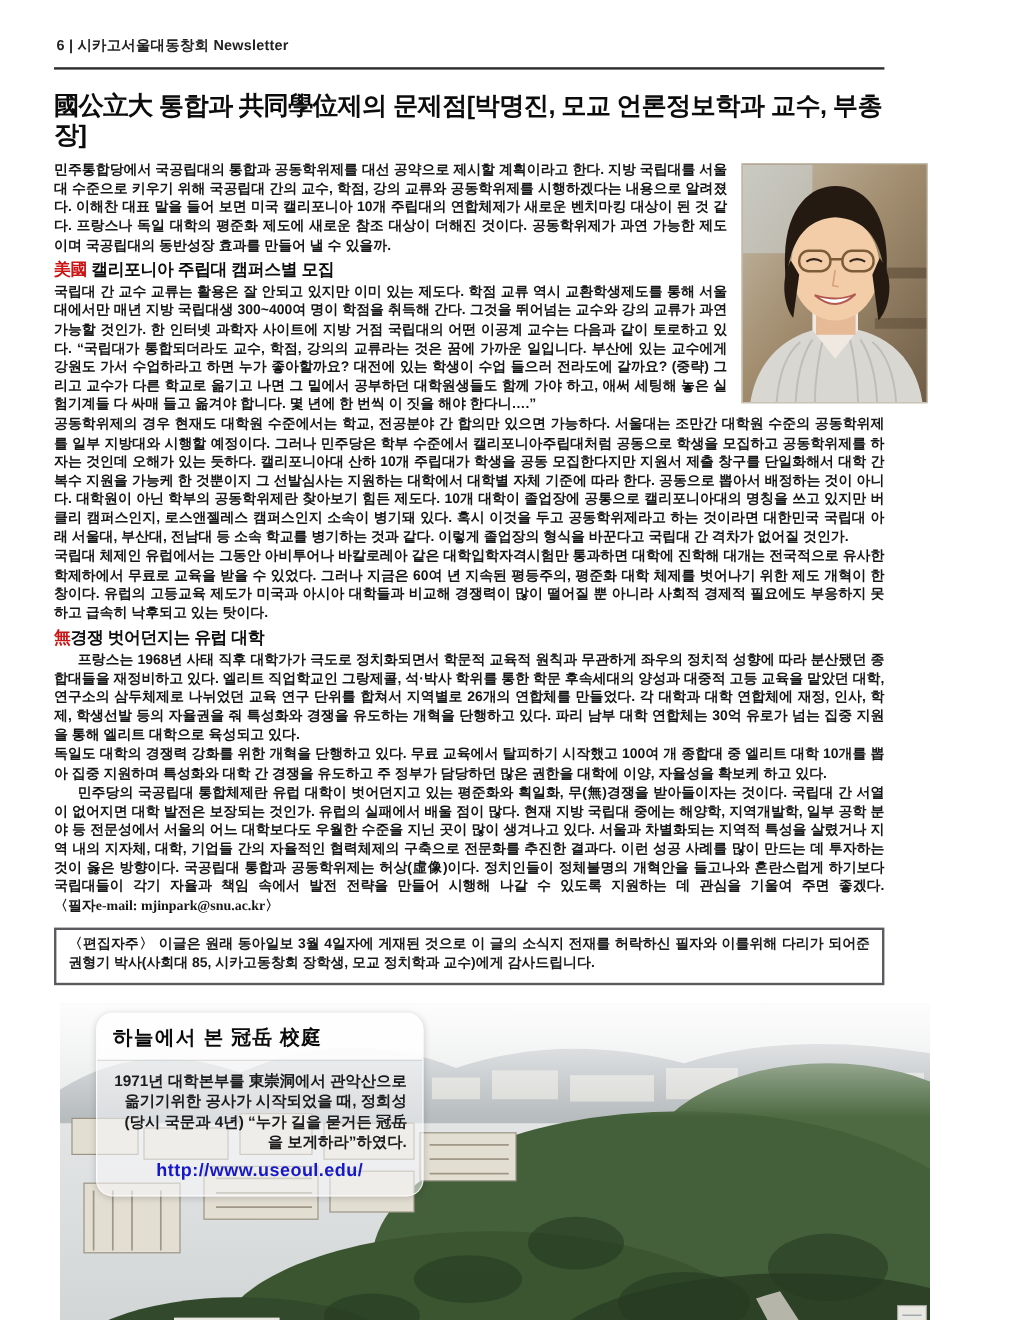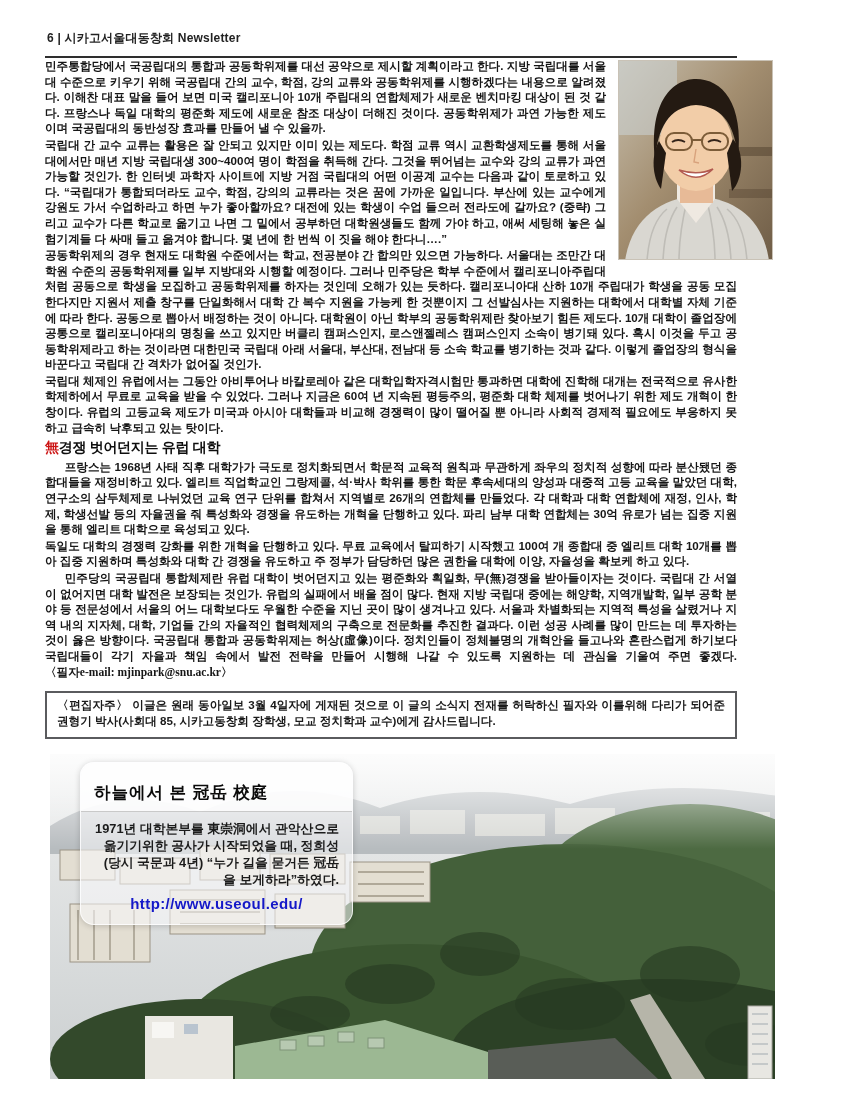--- a/index.html
+++ b/index.html
@@ -44,40 +44,41 @@
   .aerial-photo { position:absolute; inset:0; }
   .aerial-photo svg { display:block; }
 
   .overlay {
     position:absolute; left:30px; top:8px; width:273px;
     background:rgba(250,250,252,.55); border:1px solid rgba(255,255,255,.8);
     border-radius:14px; box-shadow:0 1px 6px rgba(0,0,0,.18);
   }
   .overlay-title {
     font-size:16.5px; font-weight:800; color:#0a0a0a; letter-spacing:1px;
-    padding:19px 13px 7px; background:rgba(255,255,255,.78);
+    padding:9px 13px 7px; background:rgba(255,255,255,.78);
     border-radius:13px 13px 0 0; border-bottom:1px solid rgba(110,110,110,.35);
   }
   .overlay-body { padding:8px 13px 0; font-size:12.8px; font-weight:700; line-height:1.33; color:#1b1b1b;text-align:right; }
   .overlay-body p { margin:0 0 2px; }
   .overlay-link {
     display:block; padding:5px 13px 12px; font-size:15px; font-weight:800;
     color:#1418c8; text-decoration:none; letter-spacing:.4px;text-align:center;
   }
 </style>
 </head>
 <body>
 
 <div class="page">
   <div class="content">
 
     <div class="masthead">
       <span>6 | 시카고서울대동창회 Newsletter</span>
     </div>
 
+    <h1 class="article-title">國公立大 통합과 共同學位제의 문제점[박명진, 모교 언론정보학과 교수, 부총장]</h1>
 
     <div class="article">
 
       <div class="portrait">
         <svg width="155" height="200" viewBox="0 0 155 200" xmlns="http://www.w3.org/2000/svg">
           <defs>
             <linearGradient id="pbg" x1="0" y1="0" x2="1" y2="1">
               <stop offset="0" stop-color="#c7bfae"></stop>
               <stop offset=".45" stop-color="#a38e70"></stop>
               <stop offset="1" stop-color="#6e5c46"></stop>
@@ -109,20 +110,21 @@
           </g>
           <path d="M53,81 q6,-4 13,0" stroke="#34241a" stroke-width="1.8" fill="none"></path>
           <path d="M89,81 q6,-4 13,0" stroke="#34241a" stroke-width="1.8" fill="none"></path>
           <path d="M77,88 L75,101 L80,102" stroke="#d8a27c" stroke-width="1.4" fill="none"></path>
           <path d="M60,109 Q78,124 94,108 Q79,115 60,109 Z" fill="#ffffff" stroke="#b25a50" stroke-width="1.6"></path>
         </svg>
       </div>
 
       <p>민주통합당에서 국공립대의 통합과 공동학위제를 대선 공약으로 제시할 계획이라고 한다. 지방 국립대를 서울대 수준으로 키우기 위해 국공립대 간의 교수, 학점, 강의 교류와 공동학위제를 시행하겠다는 내용으로 알려졌다. 이해찬 대표 말을 들어 보면 미국 캘리포니아 10개 주립대의 연합체제가 새로운 벤치마킹 대상이 된 것 같다. 프랑스나 독일 대학의 평준화 제도에 새로운 참조 대상이 더해진 것이다. 공동학위제가 과연 가능한 제도이며 국공립대의 동반성장 효과를 만들어 낼 수 있을까.</p>
 
+      <h3 class="sec"><span class="accent">美國</span><span> 캘리포니아 주립대 캠퍼스별 모집</span></h3>
 
       <p>국립대 간 교수 교류는 활용은 잘 안되고 있지만 이미 있는 제도다. 학점 교류 역시 교환학생제도를 통해 서울대에서만 매년 지방 국립대생 300~400여 명이 학점을 취득해 간다. 그것을 뛰어넘는 교수와 강의 교류가 과연 가능할 것인가. 한 인터넷 과학자 사이트에 지방 거점 국립대의 어떤 이공계 교수는 다음과 같이 토로하고 있다. “국립대가 통합되더라도 교수, 학점, 강의의 교류라는 것은 꿈에 가까운 일입니다. 부산에 있는 교수에게 강원도 가서 수업하라고 하면 누가 좋아할까요? 대전에 있는 학생이 수업 들으러 전라도에 갈까요? (중략) 그리고 교수가 다른 학교로 옮기고 나면 그 밑에서 공부하던 대학원생들도 함께 가야 하고, 애써 세팅해 놓은 실험기계들 다 싸매 들고 옮겨야 합니다. 몇 년에 한 번씩 이 짓을 해야 한다니….”</p>
       <p>공동학위제의 경우 현재도 대학원 수준에서는 학교, 전공분야 간 합의만 있으면 가능하다. 서울대는 조만간 대학원 수준의 공동학위제를 일부 지방대와 시행할 예정이다. 그러나 민주당은 학부 수준에서 캘리포니아주립대처럼 공동으로 학생을 모집하고 공동학위제를 하자는 것인데 오해가 있는 듯하다. 캘리포니아대 산하 10개 주립대가 학생을 공동 모집한다지만 지원서 제출 창구를 단일화해서 대학 간 복수 지원을 가능케 한 것뿐이지 그 선발심사는 지원하는 대학에서 대학별 자체 기준에 따라 한다. 공동으로 뽑아서 배정하는 것이 아니다. 대학원이 아닌 학부의 공동학위제란 찾아보기 힘든 제도다. 10개 대학이 졸업장에 공통으로 캘리포니아대의 명칭을 쓰고 있지만 버클리 캠퍼스인지, 로스앤젤레스 캠퍼스인지 소속이 병기돼 있다. 혹시 이것을 두고 공동학위제라고 하는 것이라면 대한민국 국립대 아래 서울대, 부산대, 전남대 등 소속 학교를 병기하는 것과 같다. 이렇게 졸업장의 형식을 바꾼다고 국립대 간 격차가 없어질 것인가.</p>
       <p>국립대 체제인 유럽에서는 그동안 아비투어나 바칼로레아 같은 대학입학자격시험만 통과하면 대학에 진학해 대개는 전국적으로 유사한 학제하에서 무료로 교육을 받을 수 있었다. 그러나 지금은 60여 년 지속된 평등주의, 평준화 대학 체제를 벗어나기 위한 제도 개혁이 한창이다. 유럽의 고등교육 제도가 미국과 아시아 대학들과 비교해 경쟁력이 많이 떨어질 뿐 아니라 사회적 경제적 필요에도 부응하지 못하고 급속히 낙후되고 있는 탓이다.</p>
 
       <h3 class="sec"><span class="accent">無</span><span>경쟁 벗어던지는 유럽 대학</span></h3>
 
       <p class="indent">프랑스는 1968년 사태 직후 대학가가 극도로 정치화되면서 학문적 교육적 원칙과 무관하게 좌우의 정치적 성향에 따라 분산됐던 종합대들을 재정비하고 있다. 엘리트 직업학교인 그랑제콜, 석·박사 학위를 통한 학문 후속세대의 양성과 대중적 고등 교육을 맡았던 대학, 연구소의 삼두체제로 나뉘었던 교육 연구 단위를 합쳐서 지역별로 26개의 연합체를 만들었다. 각 대학과 대학 연합체에 재정, 인사, 학제, 학생선발 등의 자율권을 줘 특성화와 경쟁을 유도하는 개혁을 단행하고 있다. 파리 남부 대학 연합체는 30억 유로가 넘는 집중 지원을 통해 엘리트 대학으로 육성되고 있다.</p>
       <p>독일도 대학의 경쟁력 강화를 위한 개혁을 단행하고 있다. 무료 교육에서 탈피하기 시작했고 100여 개 종합대 중 엘리트 대학 10개를 뽑아 집중 지원하며 특성화와 대학 간 경쟁을 유도하고 주 정부가 담당하던 많은 권한을 대학에 이양, 자율성을 확보케 하고 있다.</p>
       <p class="indent"><span>민주당의 국공립대 통합체제란 유럽 대학이 벗어던지고 있는 평준화와 획일화, 무(無)경쟁을 받아들이자는 것이다. 국립대 간 서열이 없어지면 대학 발전은 보장되는 것인가. 유럽의 실패에서 배울 점이 많다. 현재 지방 국립대 중에는 해양학, 지역개발학, 일부 공학 분야 등 전문성에서 서울의 어느 대학보다도 우월한 수준을 지닌 곳이 많이 생겨나고 있다. 서울과 차별화되는 지역적 특성을 살렸거나 지역 내의 지자체, 대학, 기업들 간의 자율적인 협력체제의 구축으로 전문화를 추진한 결과다. 이런 성공 사례를 많이 만드는 데 투자하는 것이 옳은 방향이다. 국공립대 통합과 공동학위제는 허상(虛像)이다. 정치인들이 정체불명의 개혁안을 들고나와 혼란스럽게 하기보다 국립대들이 각기 자율과 책임 속에서 발전 전략을 만들어 시행해 나갈 수 있도록 지원하는 데 관심을 기울여 주면 좋겠다.</span> <span class="email-note">〈필자e-mail: mjinpark@snu.ac.kr〉</span></p>

